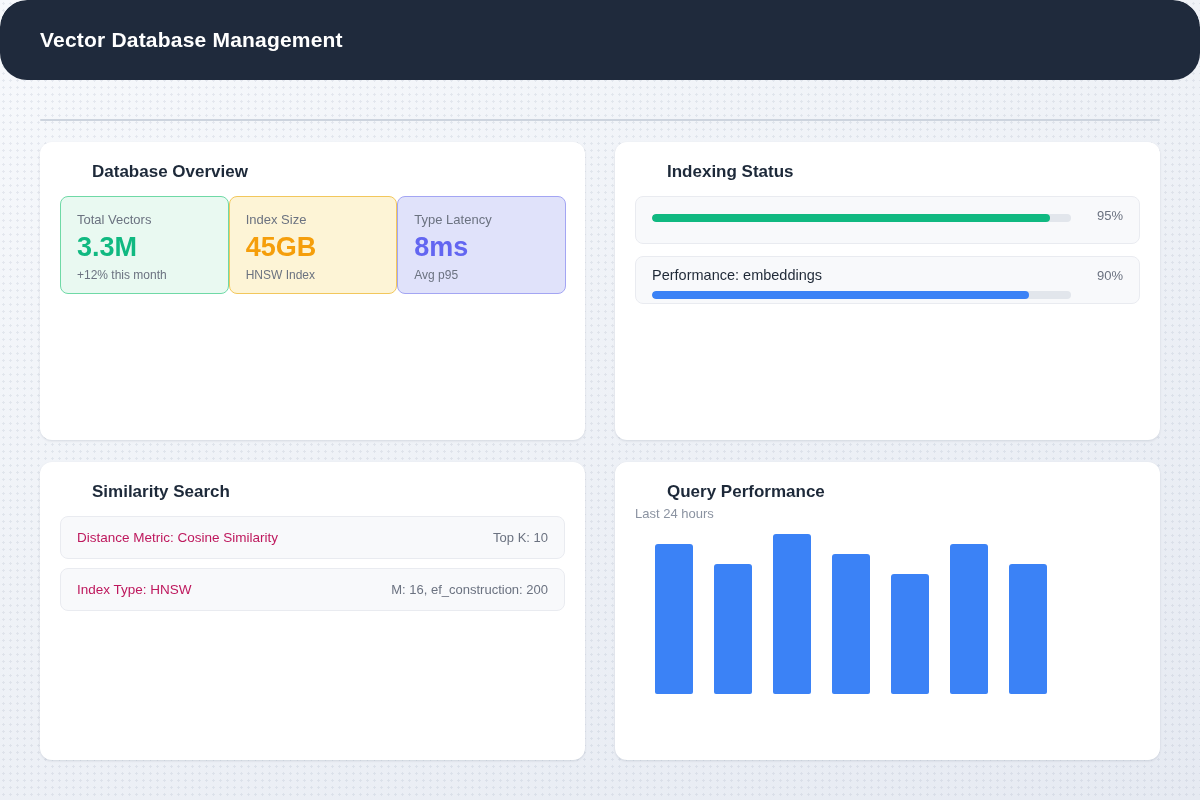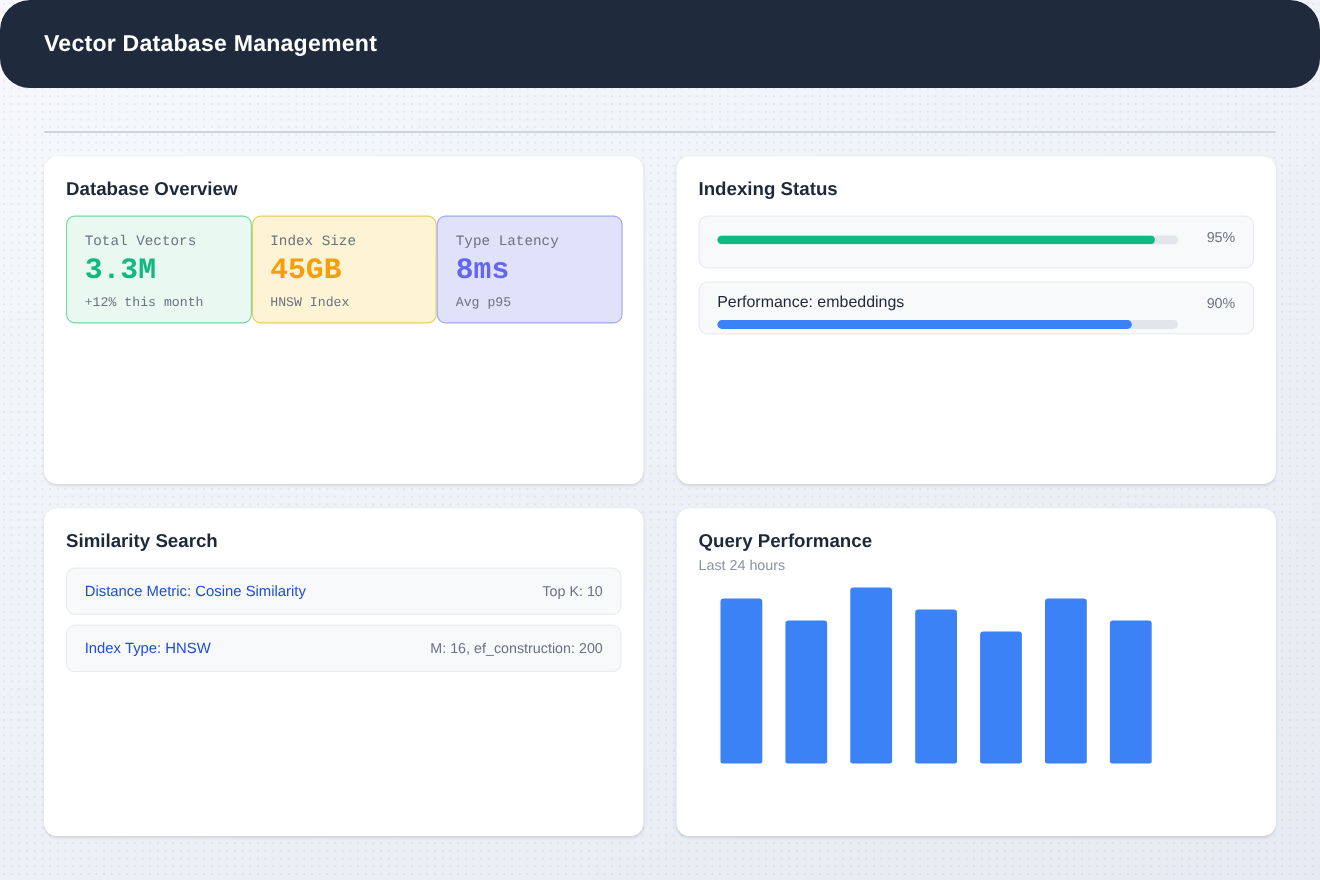--- a/index.html
+++ b/index.html
@@ -49,28 +49,28 @@
     height: 298px;
     padding: 18px 20px;
     overflow: hidden;
   }
   .card-title {
     font-size: 17px;
     font-weight: 700;
     color: #1d2939;
     line-height: 24px;
     margin-bottom: 12px;
+    margin-left: 32px;
   }
 
   
   .tiles {
     display: grid;
     grid-template-columns: 1fr 1fr 1fr;
     margin-right: -1px;
-    font-family: Liberation Mono, monospace;
   }
   .tile {
     border-radius: 8px;
     padding: 15px 16px;
     height: 98px;
     border: 1.5px solid transparent;
   }
   .tile-label { font-size: 13px; color: #6b7280; line-height: 16px; }
   .tile-value { font-size: 27px; font-weight: 700; line-height: 32px; margin-top: 3px; }
   .tile-sub   { font-size: 12px; color: #6b7280; line-height: 15px; margin-top: 5px; }
@@ -118,21 +118,21 @@
     background: #f8f9fb;
     border: 1px solid #e9ebf0;
     border-radius: 8px;
     padding: 0 16px;
     height: 43px;
     display: flex;
     align-items: center;
     justify-content: space-between;
     margin-bottom: 9px;
   }
-  .config-left  { font-size: 13.5px; color: #1d4ed8; }
+  .config-left  { font-size: 13.5px; color: #be185d; }
   .config-right { font-size: 13px; color: #6b7280; }
 
   
   .chart-subtitle { font-size: 13px; color: #8b93a1; margin-top: 2px; line-height: 16px; }
   .bar-chart {
     margin-top: 12px;
     margin-left: 20px;
     height: 160px;
     display: flex;
     align-items: flex-end;

